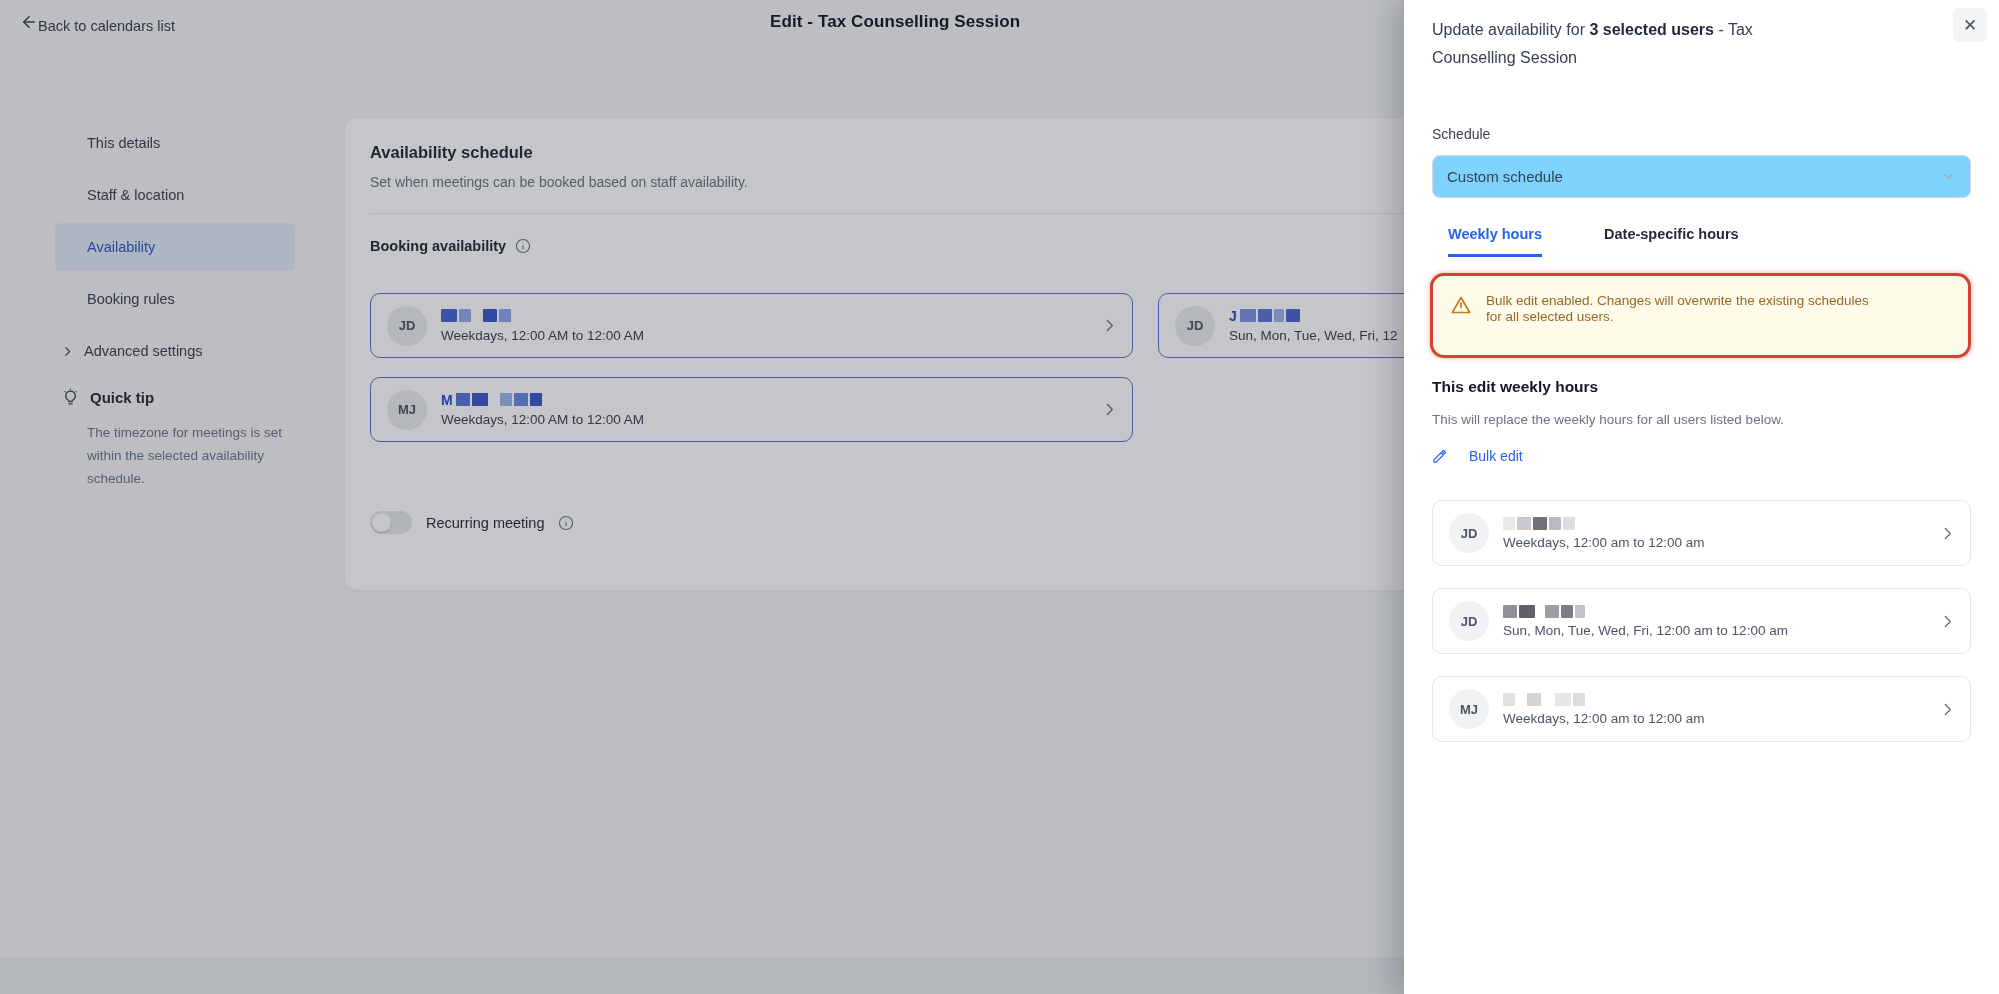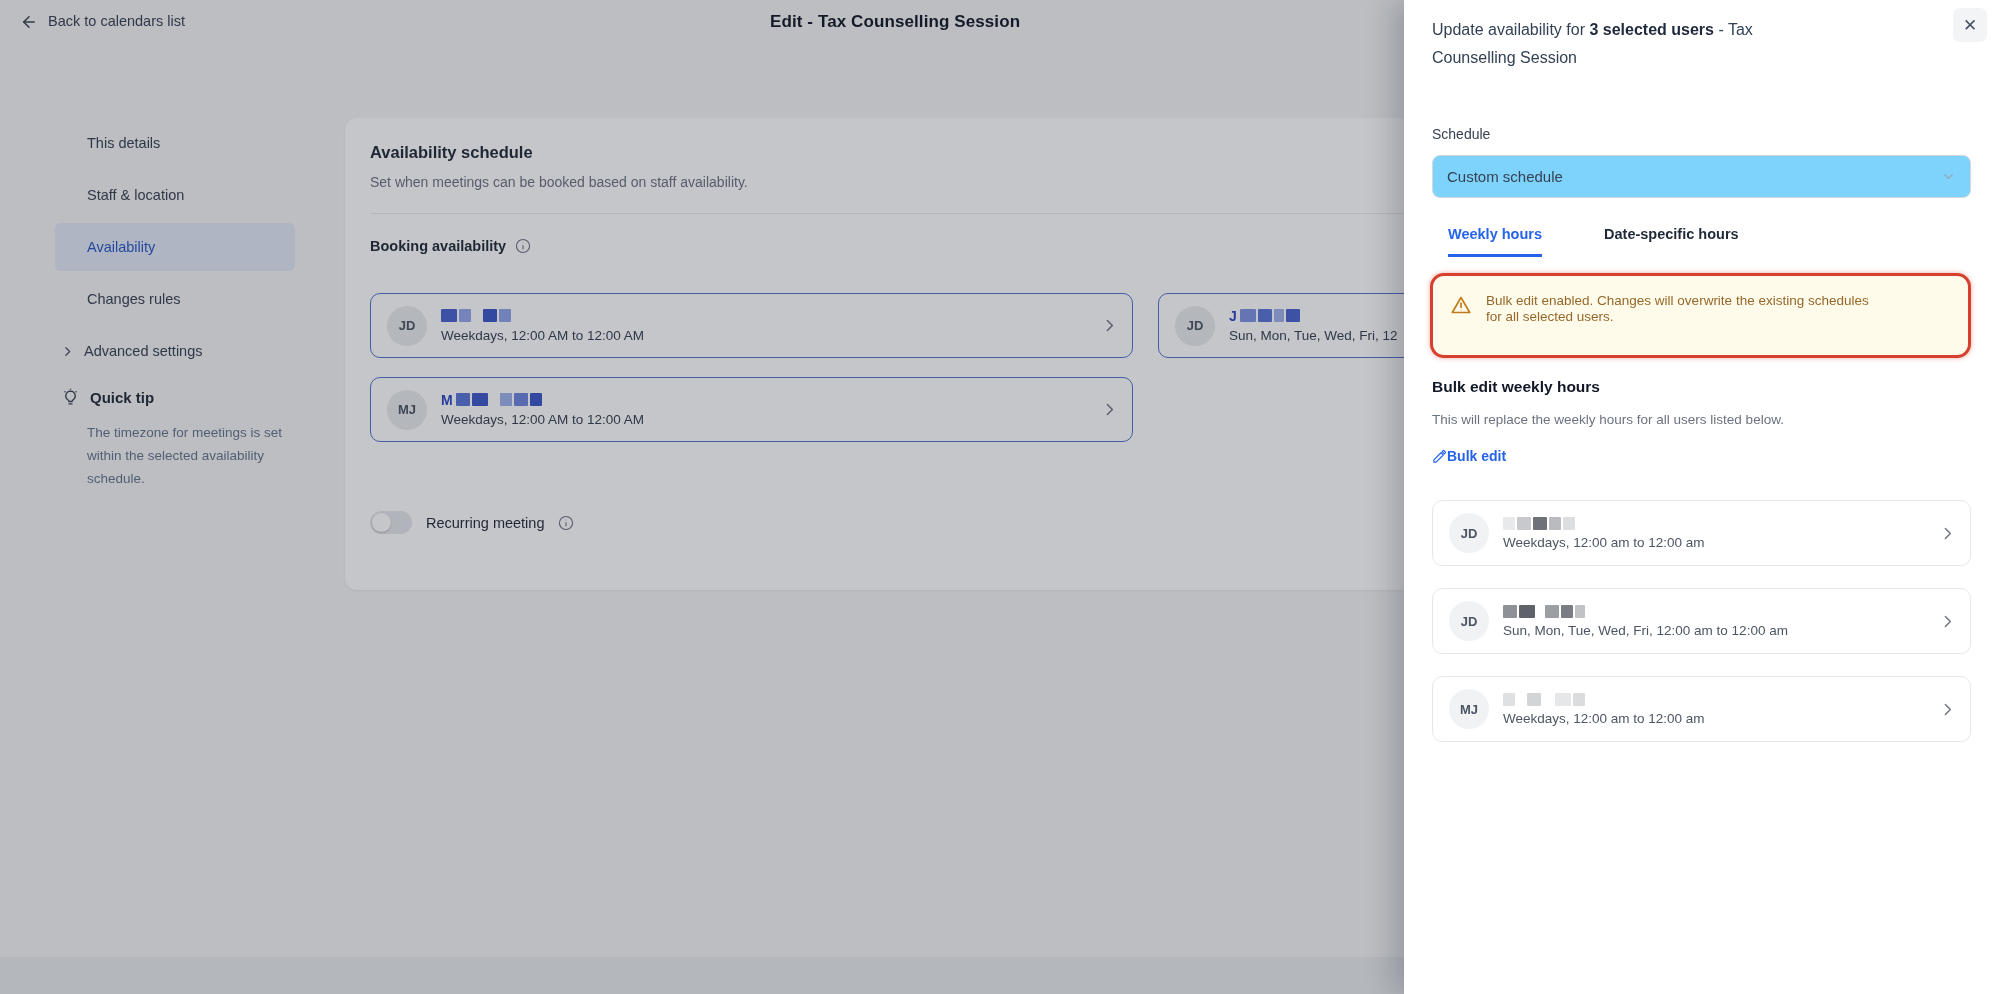--- a/index.html
+++ b/index.html
@@ -4,21 +4,21 @@
 <style>
   * { margin:0; padding:0; box-sizing:border-box; }
   html,body { width:1999px; height:994px; overflow:hidden; }
   body { font-family:"Liberation Sans","DejaVu Sans",sans-serif; background:#f3f4f6; }
   .stage { position:relative; width:1999px; height:994px; background:#f3f4f6; overflow:hidden; }
 
   
   .main-area { position:absolute; left:0; top:0; width:1404px; height:994px; overflow:hidden; background:#f3f4f6; }
 
   .topbar { position:absolute; left:0; top:0; width:100%; height:46px; }
-  .back-link { position:absolute; left:20px; top:13px; display:flex; align-items:flex-start; gap:10px; color:#374151; font-size:14.5px; cursor:pointer; }
+  .back-link { position:absolute; left:20px; top:13px; display:flex; align-items:flex-end; color:#374151; font-size:14.5px; cursor:pointer; }
   .page-title { position:absolute; left:770px; top:12px; font-size:17px; font-weight:700; color:#111827; letter-spacing:.1px; }
 
   .sidebar { position:absolute; left:55px; top:119px; width:240px; }
   .nav-item { height:48px; display:flex; align-items:center; padding-left:32px; font-size:14.5px; color:#374151; border-radius:6px; margin-bottom:4px; cursor:pointer; }
   .nav-item.active { background:#e2e8f6; color:#2757c7; font-weight:500; }
   .adv-row { height:48px; display:flex; align-items:center; gap:10px; padding-left:6px; font-size:14.5px; color:#374151; cursor:pointer; }
   .quicktip { position:absolute; left:55px; top:388px; width:230px; }
   .qt-head { display:flex; align-items:center; gap:10px; padding-left:6px; font-size:15px; font-weight:700; color:#1f2937; }
   .qt-body { margin-top:14px; padding-left:32px; width:232px; font-size:13.5px; line-height:23px; color:#64748b; }
 
@@ -60,21 +60,21 @@
   .tabs { position:absolute; left:28px; top:226px; display:flex; gap:46px; }
   .tab { font-size:14.5px; font-weight:700; color:#1f2937; padding-bottom:12px; cursor:pointer;margin-left:16px; }
   .tab.active { color:#2563eb; border-bottom:3px solid #2563eb; }
 
   .alert { position:absolute; left:26px; top:273px; width:541px; height:85px; background:#fffbeb; border:3px solid #d6402d; border-radius:14px; box-shadow:0 0 5px rgba(214,64,45,.45); display:flex; align-items:flex-start; padding:17px 16px 0 17px; gap:14px; }
   .alert-ic { color:#c07a1b; margin-top:1px; display:flex; }
   .alert-text { width:400px; font-size:13.5px; line-height:16px; font-weight:500; color:#95682a; }
 
   .bulk-h { position:absolute; left:28px; top:378px; font-size:15.5px; font-weight:700; color:#111827; }
   .bulk-sub { position:absolute; left:28px; top:412px; font-size:13.5px; color:#6b7280; }
-  .bulk-link { position:absolute; left:28px; top:448px; display:flex; align-items:center; gap:0; color:#2563eb; font-size:14px; font-weight:700; cursor:pointer; }
+  .bulk-link { position:absolute; left:28px; top:448px; display:flex; align-items:center; gap:22px; color:#2563eb; font-size:14px; font-weight:400; cursor:pointer; }
 
   .user-card { position:absolute; left:28px; width:539px; height:66px; background:#fff; border:1px solid #e5e7eb; border-radius:10px; display:flex; align-items:center; cursor:pointer; }
   .user-card .avatar { background:#f1f2f4; }
   .user-card .sched { color:#4b5563; }
 </style>
 </head>
 <body>
 
 <div class="stage">
 
@@ -97,21 +97,21 @@
       <div class="nav-item">
           <span>This details</span>
         </div>
       <div class="nav-item">
           <span>Staff &amp; location</span>
         </div>
       <div class="nav-item active">
           <span>Availability</span>
         </div>
       <div class="nav-item">
-          <span>Changes rules</span>
+          <span>Booking rules</span>
         </div>
       <div class="adv-row">
         <span class="icon" style="color:#4b5563;display:flex;">
           <svg width="13" height="13" viewBox="0 0 24 24" fill="none" stroke="currentColor" stroke-width="2.4" stroke-linecap="round" stroke-linejoin="round">
               <polyline points="9 5 16 12 9 19"></polyline>
             </svg>
         </span>
         <span>Advanced settings</span>
       </div>
     </div>
@@ -248,21 +248,21 @@
       <span class="alert-ic icon">
         <svg width="22" height="22" viewBox="0 0 24 24" fill="none" stroke="currentColor" stroke-width="1.8" stroke-linecap="round" stroke-linejoin="round">
             <path d="M12 3.8 21.5 20.2 H2.5 Z"></path>
             <line x1="12" y1="10" x2="12" y2="14.6"></line>
             <circle cx="12" cy="17.4" r="0.5" fill="currentColor" stroke="none"></circle>
           </svg>
       </span>
       <div class="alert-text">Bulk edit enabled. Changes will overwrite the existing schedules for all selected users.</div>
     </div>
 
-    <div class="bulk-h">Bulk edit weekly hours</div>
+    <div class="bulk-h">This edit weekly hours</div>
     <div class="bulk-sub">This will replace the weekly hours for all users listed below.</div>
     <div class="bulk-link">
       <span class="icon" style="display:flex;">
         <svg width="15" height="15" viewBox="0 0 24 24" fill="none" stroke="currentColor" stroke-width="1.9" stroke-linecap="round" stroke-linejoin="round">
             <path d="M3 17.4 V21 h3.6 L18 9.6 14.4 6 Z"></path>
             <path d="M16.2 4.2 19.8 7.8 21.2 6.4 a1.3 1.3 0 0 0 0-1.8 L19.4 2.8 a1.3 1.3 0 0 0-1.8 0 Z"></path>
           </svg>
       </span>
       <span>Bulk edit</span>
     </div>

